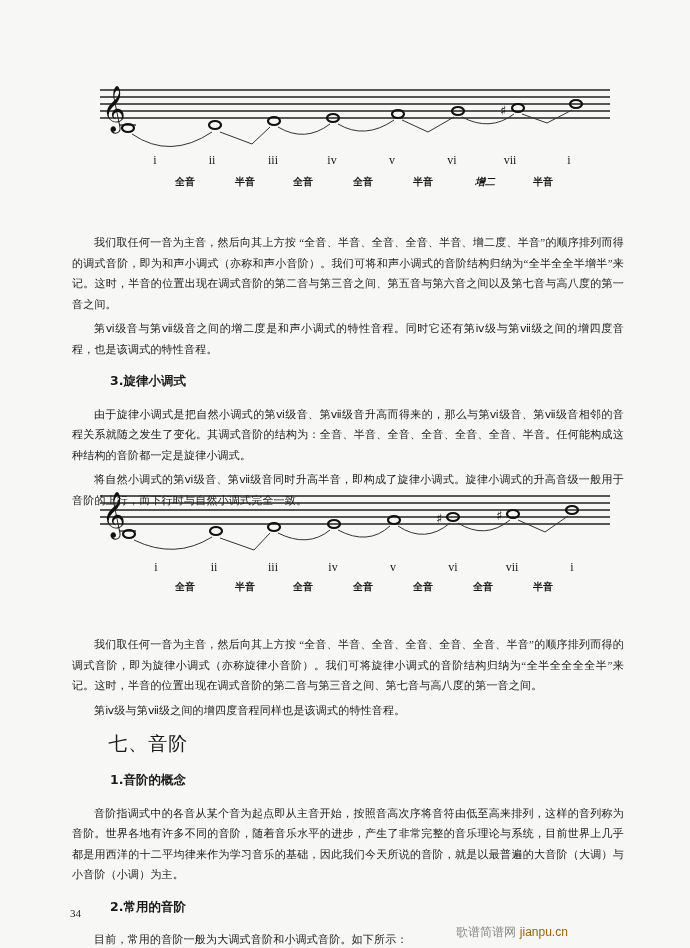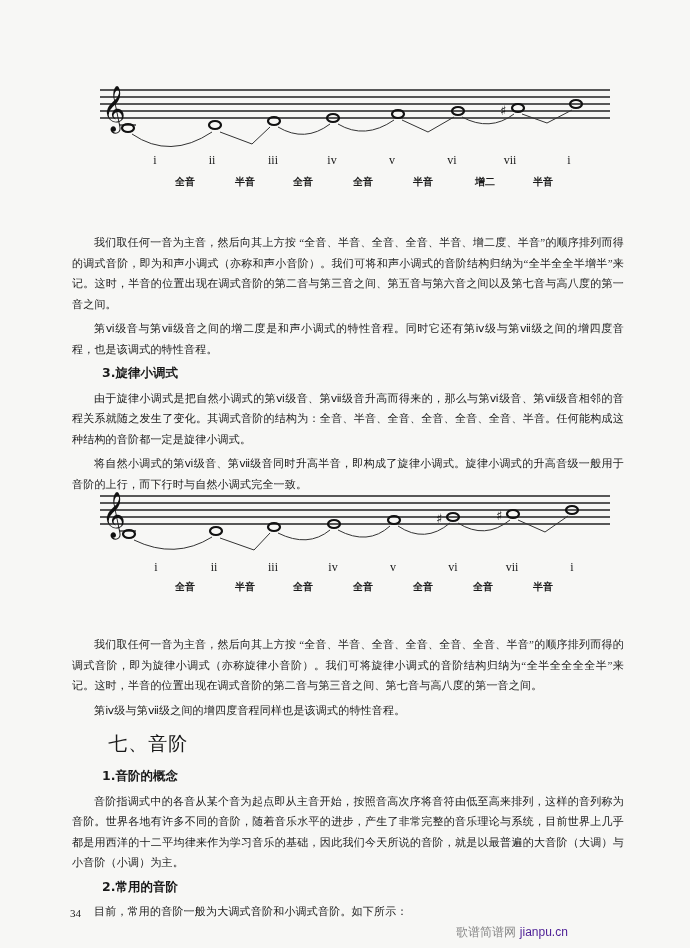--- a/index.html
+++ b/index.html
@@ -19,33 +19,33 @@
   }
   .degree-row span { font-family: "Liberation Serif", serif; font-size: 12px; }
   .interval-row span { font-family: "DejaVu Sans", sans-serif; font-size: 10px; font-weight: bold; }
   .text-block { position: absolute; left: 68px; width: 560px; }
   p.para {
     margin: 4px; font-size: 11px; line-height: 20.5px; text-align: justify;
     text-indent: 2em; letter-spacing: 0.2px;
     font-family: Liberation Serif, serif;
   }
   .subhead {
-    margin: 4px; font-size: 12.5px; line-height: 20.5px; font-weight: bold;
+    margin: 12px; font-size: 12.5px; line-height: 20.5px; font-weight: bold;
     padding-left: 2.4em; font-family: "DejaVu Sans", sans-serif;
   }
   .section-title {
     margin: 8px; font-size: 19px; line-height: 30px; padding-left: 1.7em;
     font-family: "DejaVu Serif", serif; letter-spacing: 1px;
   }
   .page-number { position: absolute; left: 70px; top: 907px; font-size: 11px; font-family: "Liberation Serif", serif; }
   .watermark {
     position: absolute; left: 456px; top: 924px; font-size: 12px; color: #8a8a8a;
     font-family: "DejaVu Sans", sans-serif;
   }
-  .watermark .latin { color: #4c1d95; font-family: "Liberation Sans", sans-serif; }
+  .watermark .latin { color: #a16207; font-family: "Liberation Sans", sans-serif; }
 </style>
 </head>
 <body>
 
 <div class="page">
 
   <div class="staff-figure" style="top:40px;height:160px;">
     <svg width="520" height="110" viewBox="0 0 520 110">
       <g stroke="#222" stroke-width="1.3">
         <line x1="0" y1="50" x2="510" y2="50"></line>
@@ -88,21 +88,21 @@
       <span style="left:352px;">vi</span>
       <span style="left:410px;">vii</span>
       <span style="left:469px;">i</span>
     </div>
     <div class="interval-row" style="top:135px;">
       <span style="left:85px;">全音</span>
       <span style="left:145px;">半音</span>
       <span style="left:203px;">全音</span>
       <span style="left:263px;">全音</span>
       <span style="left:323px;">半音</span>
-      <span style="left:385px;">增二</span>
+      <span style="left:385px;font-style:italic;">增二</span>
       <span style="left:443px;">半音</span>
     </div>
   </div>
 
   <div class="text-block" style="top:228px;">
     <p class="para">我们取任何一音为主音，然后向其上方按 “全音、半音、全音、全音、半音、增二度、半音”的顺序排列而得的调式音阶，即为和声小调式（亦称和声小音阶）。我们可将和声小调式的音阶结构归纳为“全半全全半增半”来记。这时，半音的位置出现在调式音阶的第二音与第三音之间、第五音与第六音之间以及第七音与高八度的第一音之间。</p>
     <p class="para">第ⅵ级音与第ⅶ级音之间的增二度是和声小调式的特性音程。同时它还有第ⅳ级与第ⅶ级之间的增四度音程，也是该调式的特性音程。</p>
     <p class="subhead">3.旋律小调式</p>
     <p class="para">由于旋律小调式是把自然小调式的第ⅵ级音、第ⅶ级音升高而得来的，那么与第ⅵ级音、第ⅶ级音相邻的音程关系就随之发生了变化。其调式音阶的结构为：全音、半音、全音、全音、全音、全音、半音。任何能构成这种结构的音阶都一定是旋律小调式。</p>
     <p class="para">将自然小调式的第ⅵ级音、第ⅶ级音同时升高半音，即构成了旋律小调式。旋律小调式的升高音级一般用于音阶的上行，而下行时与自然小调式完全一致。</p>

